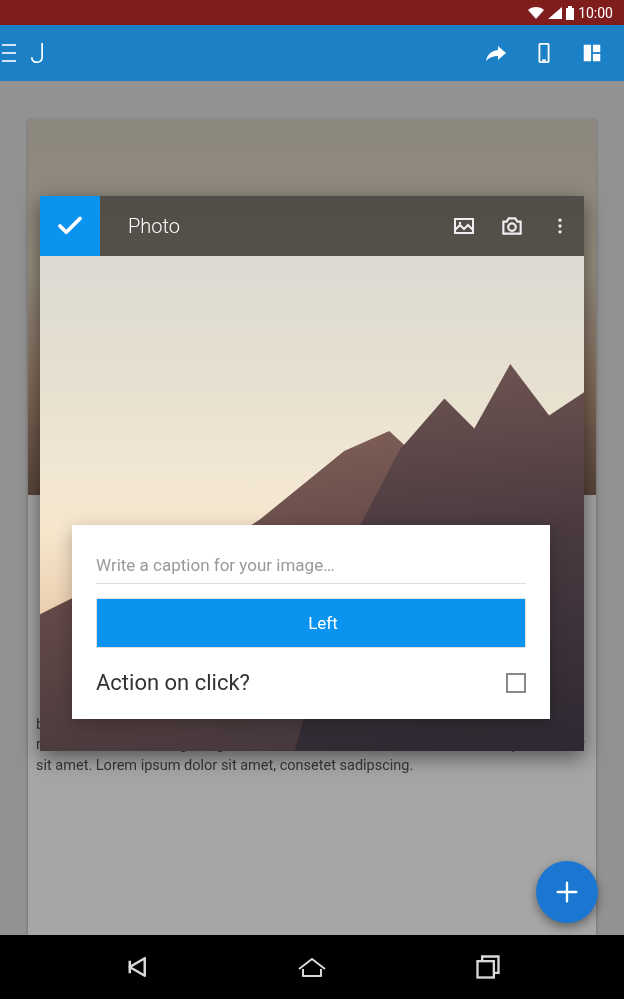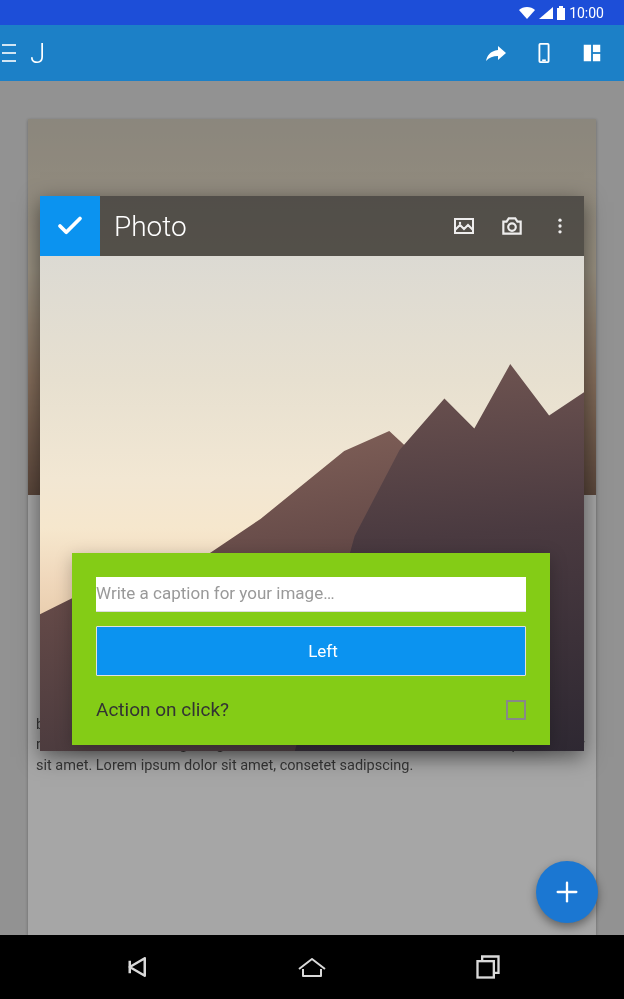--- a/index.html
+++ b/index.html
@@ -1,19 +1,19 @@
 <!DOCTYPE html>
 <html><head>
 <meta charset="utf-8">
 <style>
 * { margin: 0; padding: 0; box-sizing: border-box; font-family: Roboto, Arial, sans-serif; }
 html, body { width: 624px; height: 999px; overflow: hidden; background: #000; }
 
 
-.status-bar { height: 25px; background: #1d4ed8; display: flex; justify-content: flex-end; align-items: center; padding: 0 20px; gap: 4px; color: #fff; font-size: 14px; }
+.status-bar { height: 25px; background: #7f1d1d; display: flex; justify-content: flex-end; align-items: center; padding: 0 11px; gap: 4px; color: #fff; font-size: 14px; }
 .status-icons { display: flex; align-items: center; gap: 4px; }
 
 
 .app-bar { height: 56px; background: #1c80c7; display: flex; align-items: center; padding: 0 8px; color: #fff; }
 .app-bar .left { display: flex; align-items: center; gap: 8px; }
 .app-bar .spacer { flex: 1; }
 .app-bar .action { width: 48px; height: 48px; display: flex; align-items: center; justify-content: center; }
 .hamburger-partial { width: 14px; height: 18px; display: flex; flex-direction: column; justify-content: space-between; opacity: 0.8; margin-left: -6px;}
 .hamburger-partial div { height: 2px; background: #fff; }
 .j-logo { font-size: 28px; font-weight: 300; color: #fff; margin-left: 6px; }
@@ -25,46 +25,46 @@
 .bg-text-area { padding: 20px 8px 0 8px; }
 .bg-body { font-size: 14.5px; line-height: 1.4; color: #555; padding-top: 200px; }
 
 
 .scrim { position: absolute; top: 81px; left: 0; right: 0; bottom: 64px; background: rgba(0,0,0,0.35); }
 
 
 .dialog { position: absolute; top: 196px; left: 40px; right: 40px; box-shadow: 0 6px 20px rgba(0,0,0,0.5); }
 .dialog-header { height: 60px; background: rgba(30,30,30,0.55); display: flex; align-items: center; color: #fff; }
 .confirm-btn { width: 60px; height: 60px; background: #0b93f0; display: flex; align-items: center; justify-content: center; }
-.dialog-title { font-size: 28px; font-weight: 300; margin-left: 14px; flex: 1; }
+.dialog-title { font-size: 20px; font-weight: 300; margin-left: 28px; flex: 1; }
 .header-act { width: 48px; height: 48px; display: flex; align-items: center; justify-content: center; opacity: 0.9; }
 
 .dialog-photo { height: 495px; position: relative; overflow: hidden; }
 .sky { position: absolute; inset: 0; background: linear-gradient(180deg, #dcdad3 0%, #e7e0d0 25%, #f2e7d3 45%, #f6e7cd 55%, #f0d8bc 65%, #e3c5a3 80%); }
 .mountain1 { position: absolute; bottom: 0; left: -50px; right: -50px; height: 400px;
   background: linear-gradient(170deg, #9b7668 0%, #654a48 50%, #3c3238 100%);
   clip-path: polygon(0% 100%, 0% 72%, 15% 60%, 30% 55%, 42% 42%, 55% 25%, 62% 20%, 70% 32%, 78% 28%, 85% 38%, 95% 48%, 100% 45%, 100% 100%);
 }
 .mountain2 { position: absolute; bottom: 0; right: -10px; width: 55%; height: 430px;
   background: linear-gradient(175deg, #7a5c56 0%, #4a3a40 50%, #2e2832 100%);
   clip-path: polygon(0% 100%, 20% 50%, 35% 30%, 50% 18%, 60% 25%, 72% 10%, 85% 22%, 100% 15%, 100% 100%);
 }
 .sea { position: absolute; bottom: 0; left: 0; width: 45%; height: 120px;
   background: linear-gradient(180deg, #cdb898 0%, #9a8f82 60%, #6b6968 100%);
 }
 
-.dialog-form { position: absolute; top: 553px; left: 72px; right: 74px; background: #84cc16; box-shadow: 0 4px 16px rgba(0,0,0,0.25); padding: 24px 24px 24px 24px; }
+.dialog-form { position: absolute; top: 525px; left: 72px; right: 74px; background: #ffffff; box-shadow: 0 4px 16px rgba(0,0,0,0.25); padding: 24px 24px 24px 24px; }
 .caption-input { width: 100%; border: none; border-bottom: 1px solid #ddd; font-size: 17px; padding: 6px 0 8px 0; color: #333; outline: none; }
 .caption-input::placeholder { color: #999; }
 .align-group { display: flex; margin-top: 14px; border: 1px solid #e0e0e0; border-radius: 1px; overflow: hidden; }
 .align-btn { flex: 1; height: 48px; display: flex; align-items: center; justify-content: center; font-size: 17px; color: #555; background: #fff; padding-left: 24px; }
 .align-btn.selected { background: #0b93f0; color: #fff; }
 .align-btn + .align-btn { border-left: 1px solid #e0e0e0; }
 .action-row { display: flex; align-items: center; justify-content: space-between; margin-top: 22px; }
-.action-label { font-size: 19px; color: #333; }
+.action-label { font-size: 22px; color: #333; }
 .chk { width: 20px; height: 20px; border: 2px solid #888; }
 
 
 .fab { position: absolute; bottom: 76px; right: 26px; width: 62px; height: 62px; border-radius: 50%; background: #1b77d2; display: flex; align-items: center; justify-content: center; box-shadow: 0 4px 10px rgba(0,0,0,0.4); z-index: 5; }
 
 
 .nav-bar { position: absolute; bottom: 0; left: 0; right: 0; height: 64px; background: #000; display: flex; align-items: center; justify-content: space-evenly; }
 .nav-btn { width: 80px; height: 48px; display: flex; align-items: center; justify-content: center; opacity: 0.85; }
 
 svg { display: block; }

